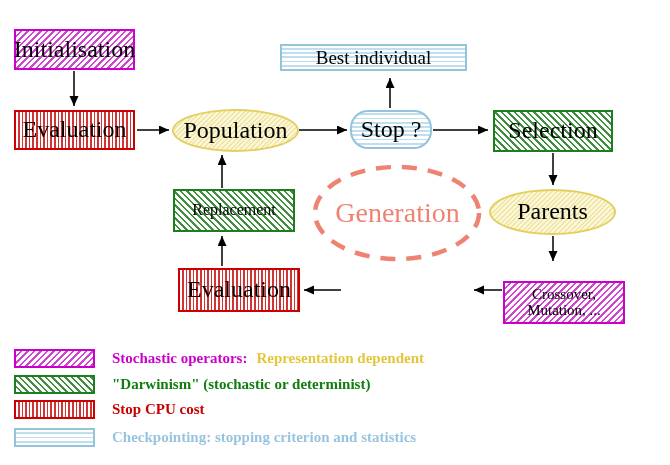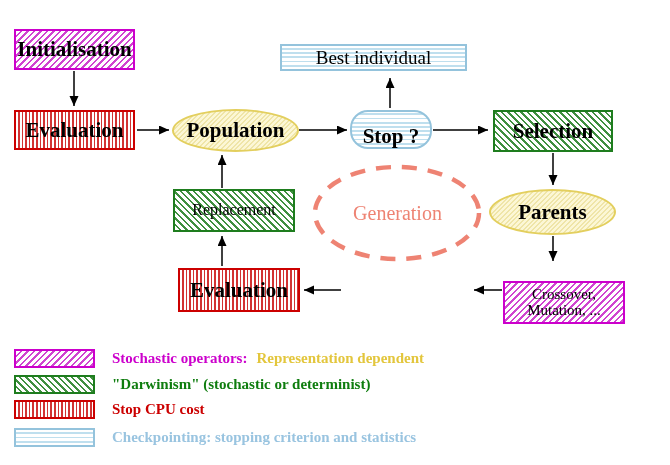--- a/index.html
+++ b/index.html
@@ -11,25 +11,25 @@
     overflow:hidden;
   }
   .overlay{position:absolute;left:0;top:0;pointer-events:none;}
   .node{
     position:absolute;
     display:flex;align-items:center;justify-content:center;
     color:#000;text-align:center;
     box-sizing:border-box;
     line-height:1.05;
   }
-  .fs-main{font-size:21px;font-weight:bold;}
+  .fs-main{font-size:24px;}
   .fs-mid{font-size:16px;}
   .fs-small{font-size:15px;}
   .ellipse{border-radius:50%;}
-  .rounded{border-radius:18px;align-items:flex-end;}
+  .rounded{border-radius:18px;}
 
   
   .h-magenta{
     border:2px solid #cc00cc;
     background:repeating-linear-gradient(135deg,#ffffff 0px,#ffffff 3px,#d044d0 3px,#d044d0 4.6px);
   }
   .h-green{
     border:2px solid #1e7d1e;
     background:repeating-linear-gradient(45deg,#ffffff 0px,#ffffff 3px,#3f8f3f 3px,#3f8f3f 4.6px);
   }
@@ -42,21 +42,21 @@
     background:repeating-linear-gradient(0deg,#ffffff 0px,#ffffff 2.4px,#bfdfee 2.4px,#bfdfee 4.2px);
   }
   .h-yellow{
     border:2px solid #e3cf5e;
     background:repeating-linear-gradient(135deg,#fcf7d6 0px,#fcf7d6 2px,#efe5a8 2px,#efe5a8 3.4px);
   }
 
   .generation-label{
     position:absolute;left:315px;top:198px;width:165px;height:30px;
     display:flex;align-items:center;justify-content:center;
-    color:#ee8373;font-size:20px;
+    color:#ee8373;font-size:28px;
   }
 
   
   .legend-row{
     position:absolute;left:14px;
     display:flex;align-items:center;
     height:19px;
   }
   .swatch{
     width:77px;height:15px;flex:0 0 auto;

